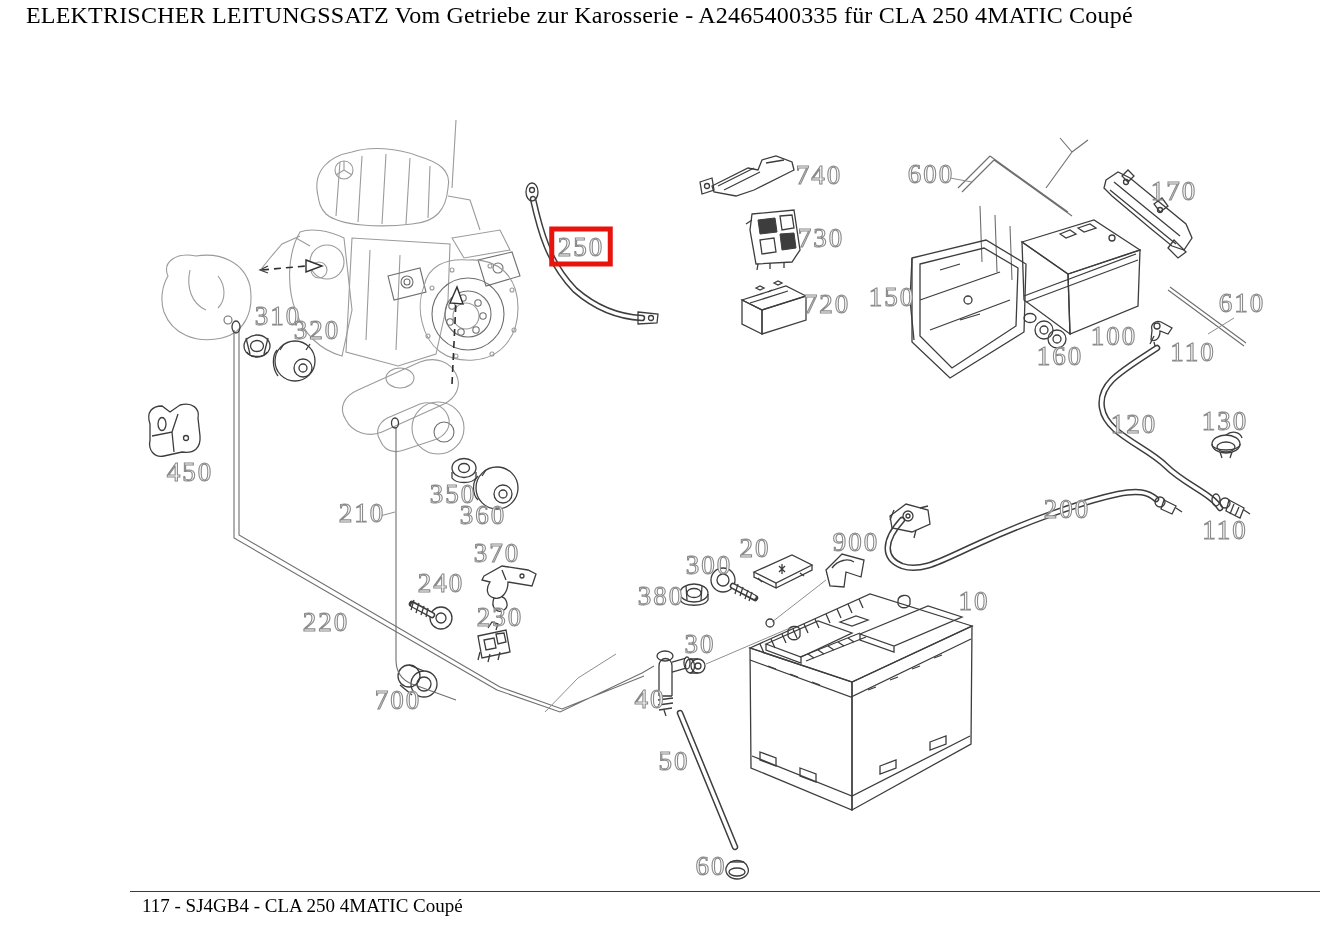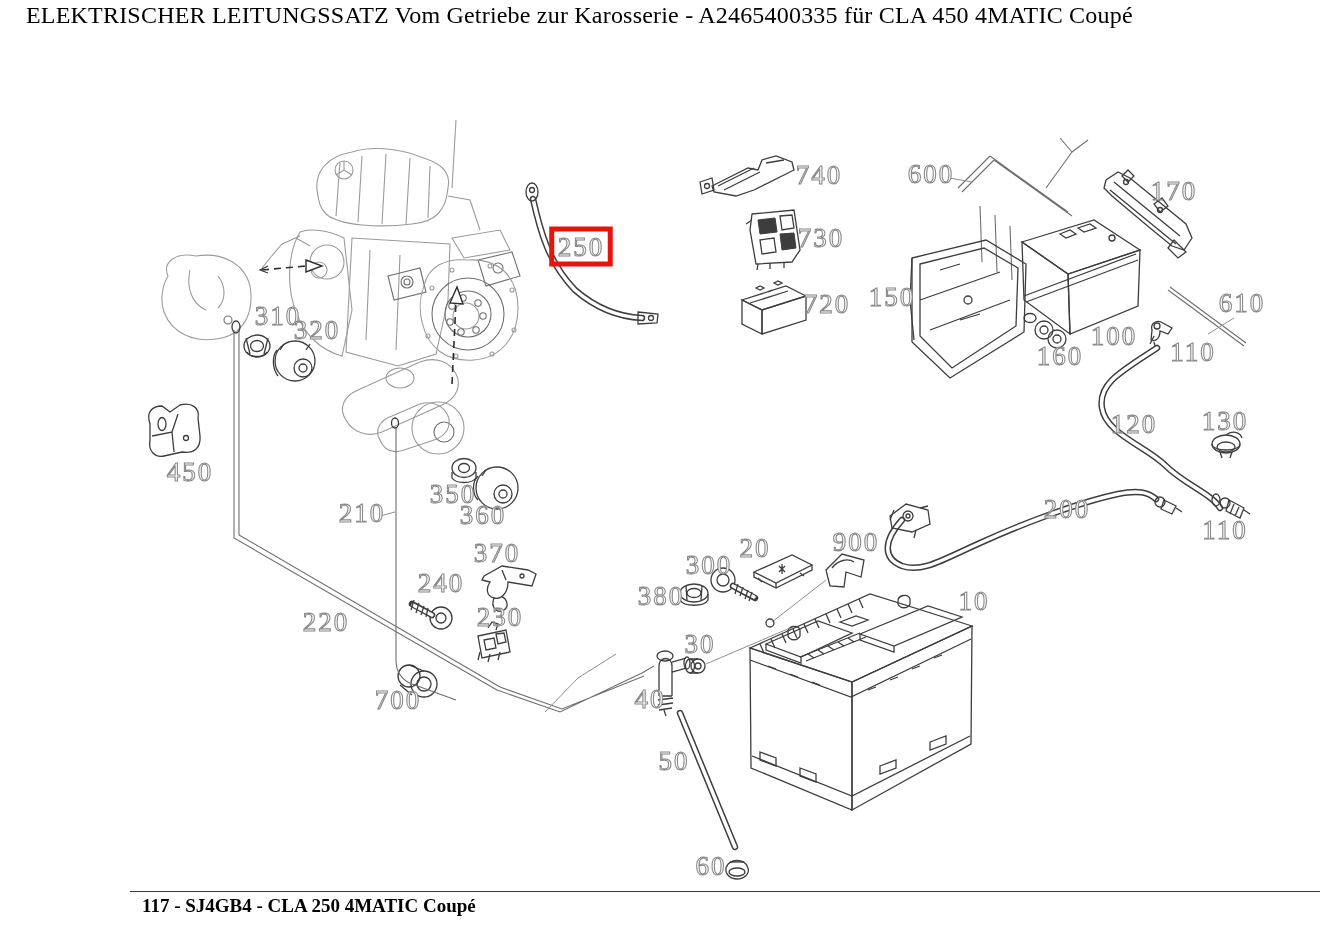--- a/index.html
+++ b/index.html
@@ -2,42 +2,42 @@
 <html><head>
 <meta charset="utf-8">
 <style>
   html,body{margin:0;padding:0;background:#ffffff;}
   .page{position:relative;width:1326px;height:937px;background:#fff;overflow:hidden;
         font-family:"Liberation Serif", serif;}
   .title{position:absolute;left:26px;top:2px;margin:0;font-size:24px;font-weight:normal;
          color:#000;letter-spacing:0.2px;white-space:nowrap;}
   .diagram-wrap{position:absolute;left:0;top:0;width:1326px;height:937px;}
   .footer{position:absolute;left:130px;right:6px;top:891px;border-top:1.5px solid #3a3a3a;}
-  .footer-text{font-size:19px;color:#000;padding:3px 0 0 12px;font-weight:bold;}
+  .footer-text{font-size:19px;color:#000;padding:3px 0 0 12px;}
 
   
   .lt{stroke:#9b9b9b;fill:none;stroke-width:1.1;}
   .md{stroke:#6f6f6f;fill:none;stroke-width:1.1;}
   .dk{stroke:#3d3d3d;fill:none;stroke-width:1.3;}
   .dkf{stroke:#3d3d3d;fill:#3d3d3d;}
   .tube{stroke:#3d3d3d;stroke-width:6.5;fill:none;stroke-linecap:round;}
   .tubein{stroke:#ffffff;stroke-width:3.5;fill:none;stroke-linecap:round;}
   .dash{stroke:#2f2f2f;stroke-width:1.6;stroke-dasharray:7 5;fill:none;}
   .thin{stroke:#8f8f8f;stroke-width:1;fill:none;}
   .arrowhead{fill:#ffffff;stroke:#2f2f2f;stroke-width:1.4;}
 
   .part-label{font-family:"Liberation Serif", serif;font-size:27px;letter-spacing:2px;
               fill:#ffffff;stroke:#8a8a8a;stroke-width:1.1;text-anchor:middle;cursor:pointer;}
 </style>
 </head>
 <body>
 
 <div class="page">
 
-  <h1 class="title">ELEKTRISCHER LEITUNGSSATZ Vom Getriebe zur Karosserie - A2465400335 für CLA 450 4MATIC Coupé</h1>
+  <h1 class="title">ELEKTRISCHER LEITUNGSSATZ Vom Getriebe zur Karosserie - A2465400335 für CLA 250 4MATIC Coupé</h1>
 
   <div class="diagram-wrap">
     <svg id="diagram-svg" width="1326" height="937" viewBox="0 0 1326 937" xmlns="http://www.w3.org/2000/svg">
 
       <g>
         <path class="lt" d="M318,196 C312,170 330,156 352,152 C370,146 398,148 418,156 C438,162 452,170 448,188 C446,210 436,222 412,224 C380,228 340,226 326,214 C320,208 319,202 318,196 Z"></path>
         <path class="lt" d="M340,162 L336,216 M362,156 L358,222 M386,154 L382,224 M410,158 L406,224 M430,166 L428,218"></path>
         <circle class="lt" cx="344" cy="170" r="9"></circle>
         <path class="lt" d="M344,170 L344,161 M344,170 L336,175 M344,170 L352,175"></path>
         <path class="lt" d="M300,232 C288,252 286,286 296,312 C304,334 320,350 342,356 L352,310 L344,238 C328,230 310,228 300,232 Z"></path>

